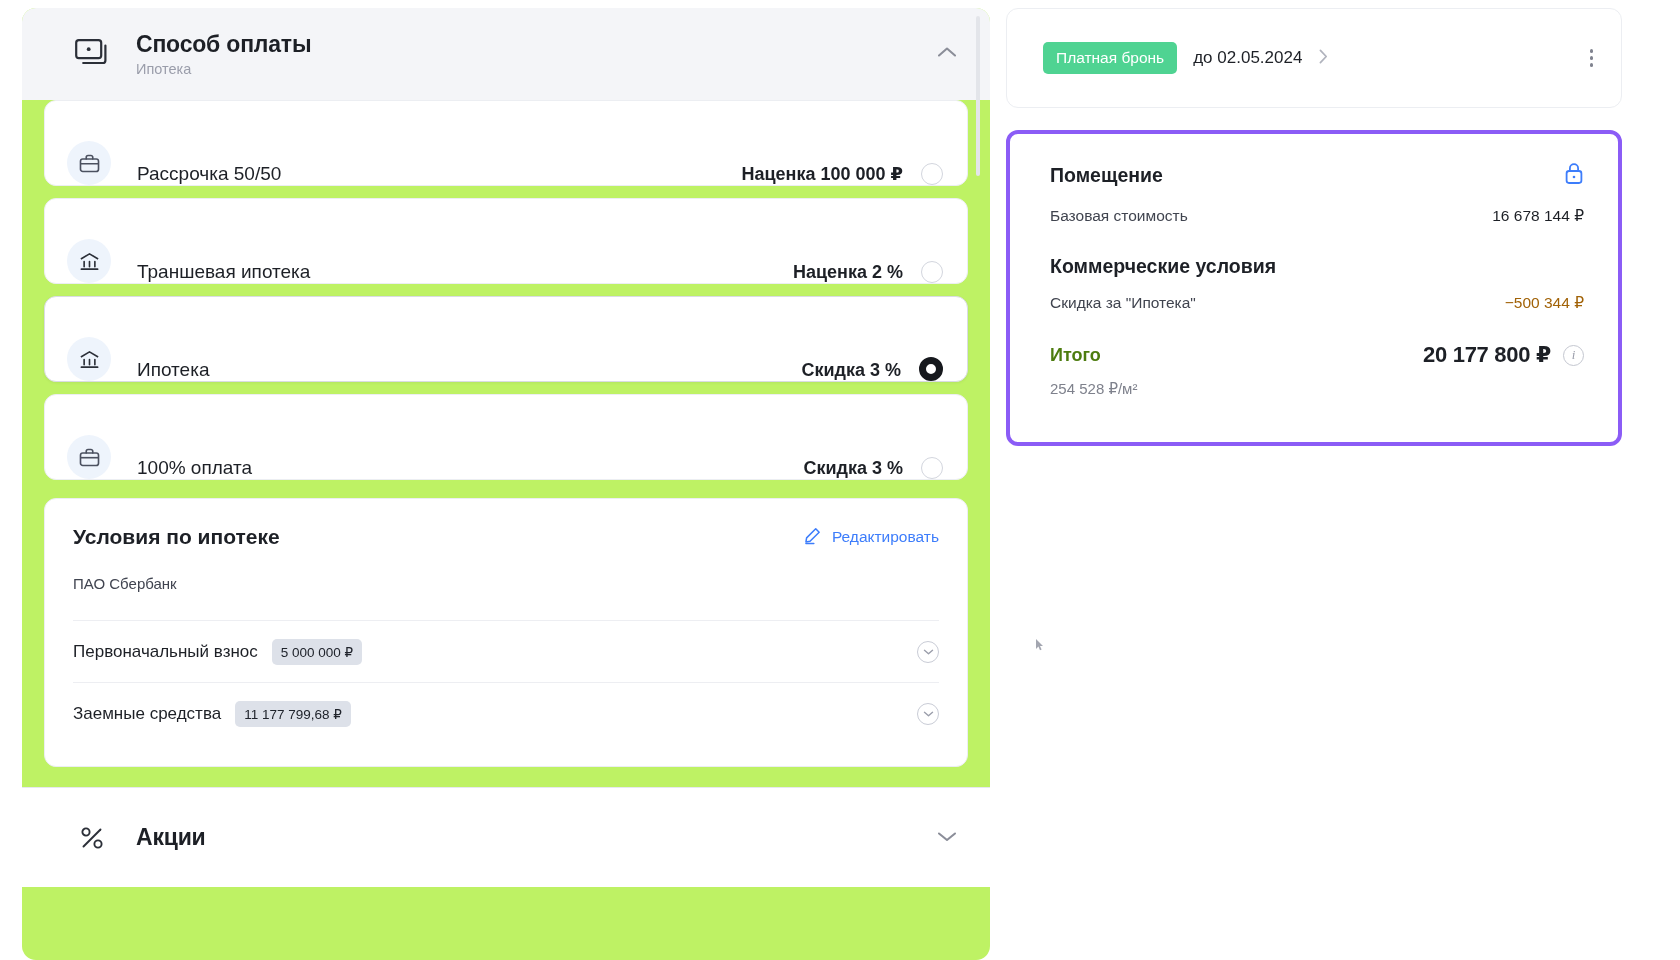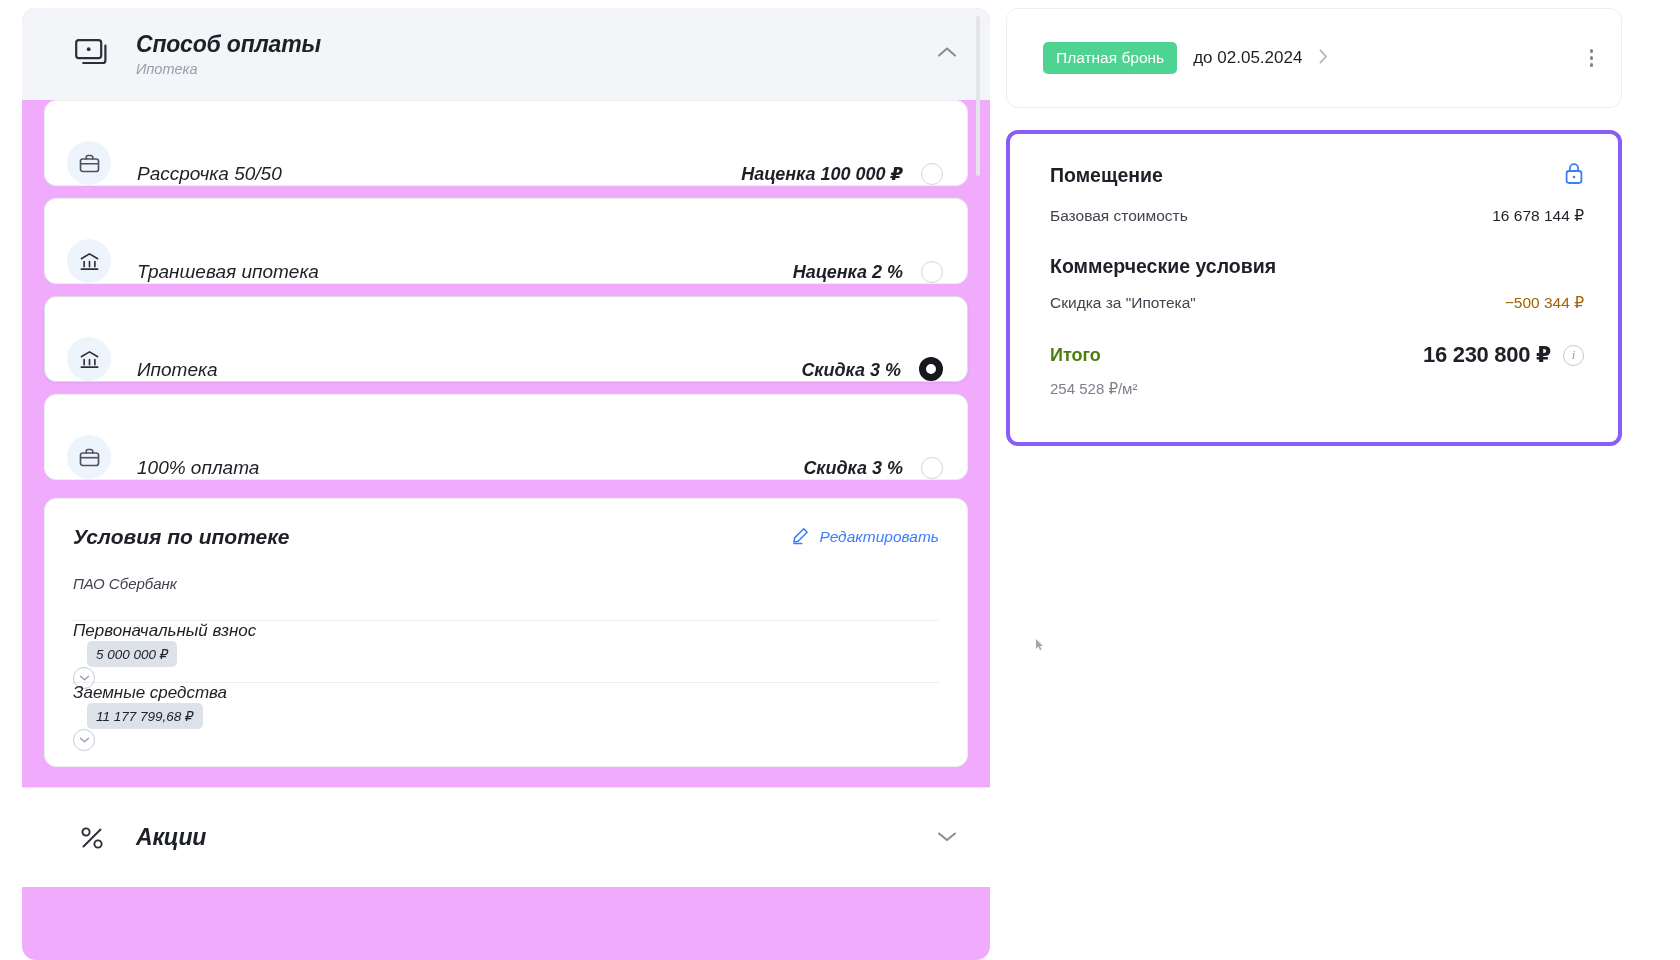--- a/index.html
+++ b/index.html
@@ -13,24 +13,23 @@
     position: relative;
     width: 1680px; height: 960px;
     background: #ffffff;
   }
 
   
   .left-col {
     position: absolute;
     left: 22px; top: 8px;
     width: 968px; height: 952px;
-    background: #f0abfc;
+    background: #bef264;
     border-radius: 14px;
     overflow: hidden;
-    font-style: italic;
   }
 
   
   .acc-header {
     position: relative;
     height: 92px;
     background: #f4f5f8;
     display: flex;
     align-items: center;
     padding: 0 32px 0 48px;
@@ -116,21 +115,21 @@
   .edit-link {
     display: flex; align-items: center; gap: 10px;
     color: #3d7dfb; font-size: 15.5px; cursor: pointer;
   }
   .bank-name {
     font-size: 15px; color: #404450; padding-bottom: 28px;
   }
   .cond-row {
     border-top: 1px solid #edeef2;
     height: 62px;
-    display: flex; align-items: flex-start; flex-direction: column;
+    display: flex; align-items: center;
   }
   .cond-label { font-size: 17px; color: #1d2026; }
   .chip {
     margin-left: 14px;
     background: #dde1e9;
     border-radius: 5px;
     padding: 5px 9px;
     font-size: 13.5px;
     color: #20242c;
     white-space: nowrap;
@@ -422,21 +421,21 @@
       <div class="pc-subhead">Коммерческие условия</div>
 
       <div class="pc-row">
         <span class="pc-key">Скидка за "Ипотека"</span>
         <span class="pc-val neg">−500 344 ₽</span>
       </div>
 
       <div class="total-row">
         <span class="total-label">Итого</span>
         <span class="total-right">
-          <span class="total-val">16 230 800 ₽</span>
+          <span class="total-val">20 177 800 ₽</span>
           <span class="info-c">i</span>
         </span>
       </div>
       <div class="per-sqm">254 528 ₽/м²</div>
     </div>
   </div>
 
   <div class="cursor">
     <svg width="10" height="15" viewBox="0 0 10 15" fill="none">
       <path d="M1 1v10l2.4-2.4 1.6 3.6 1.6-.8-1.6-3.4H8L1 1Z" fill="#a3a6b0"></path>

